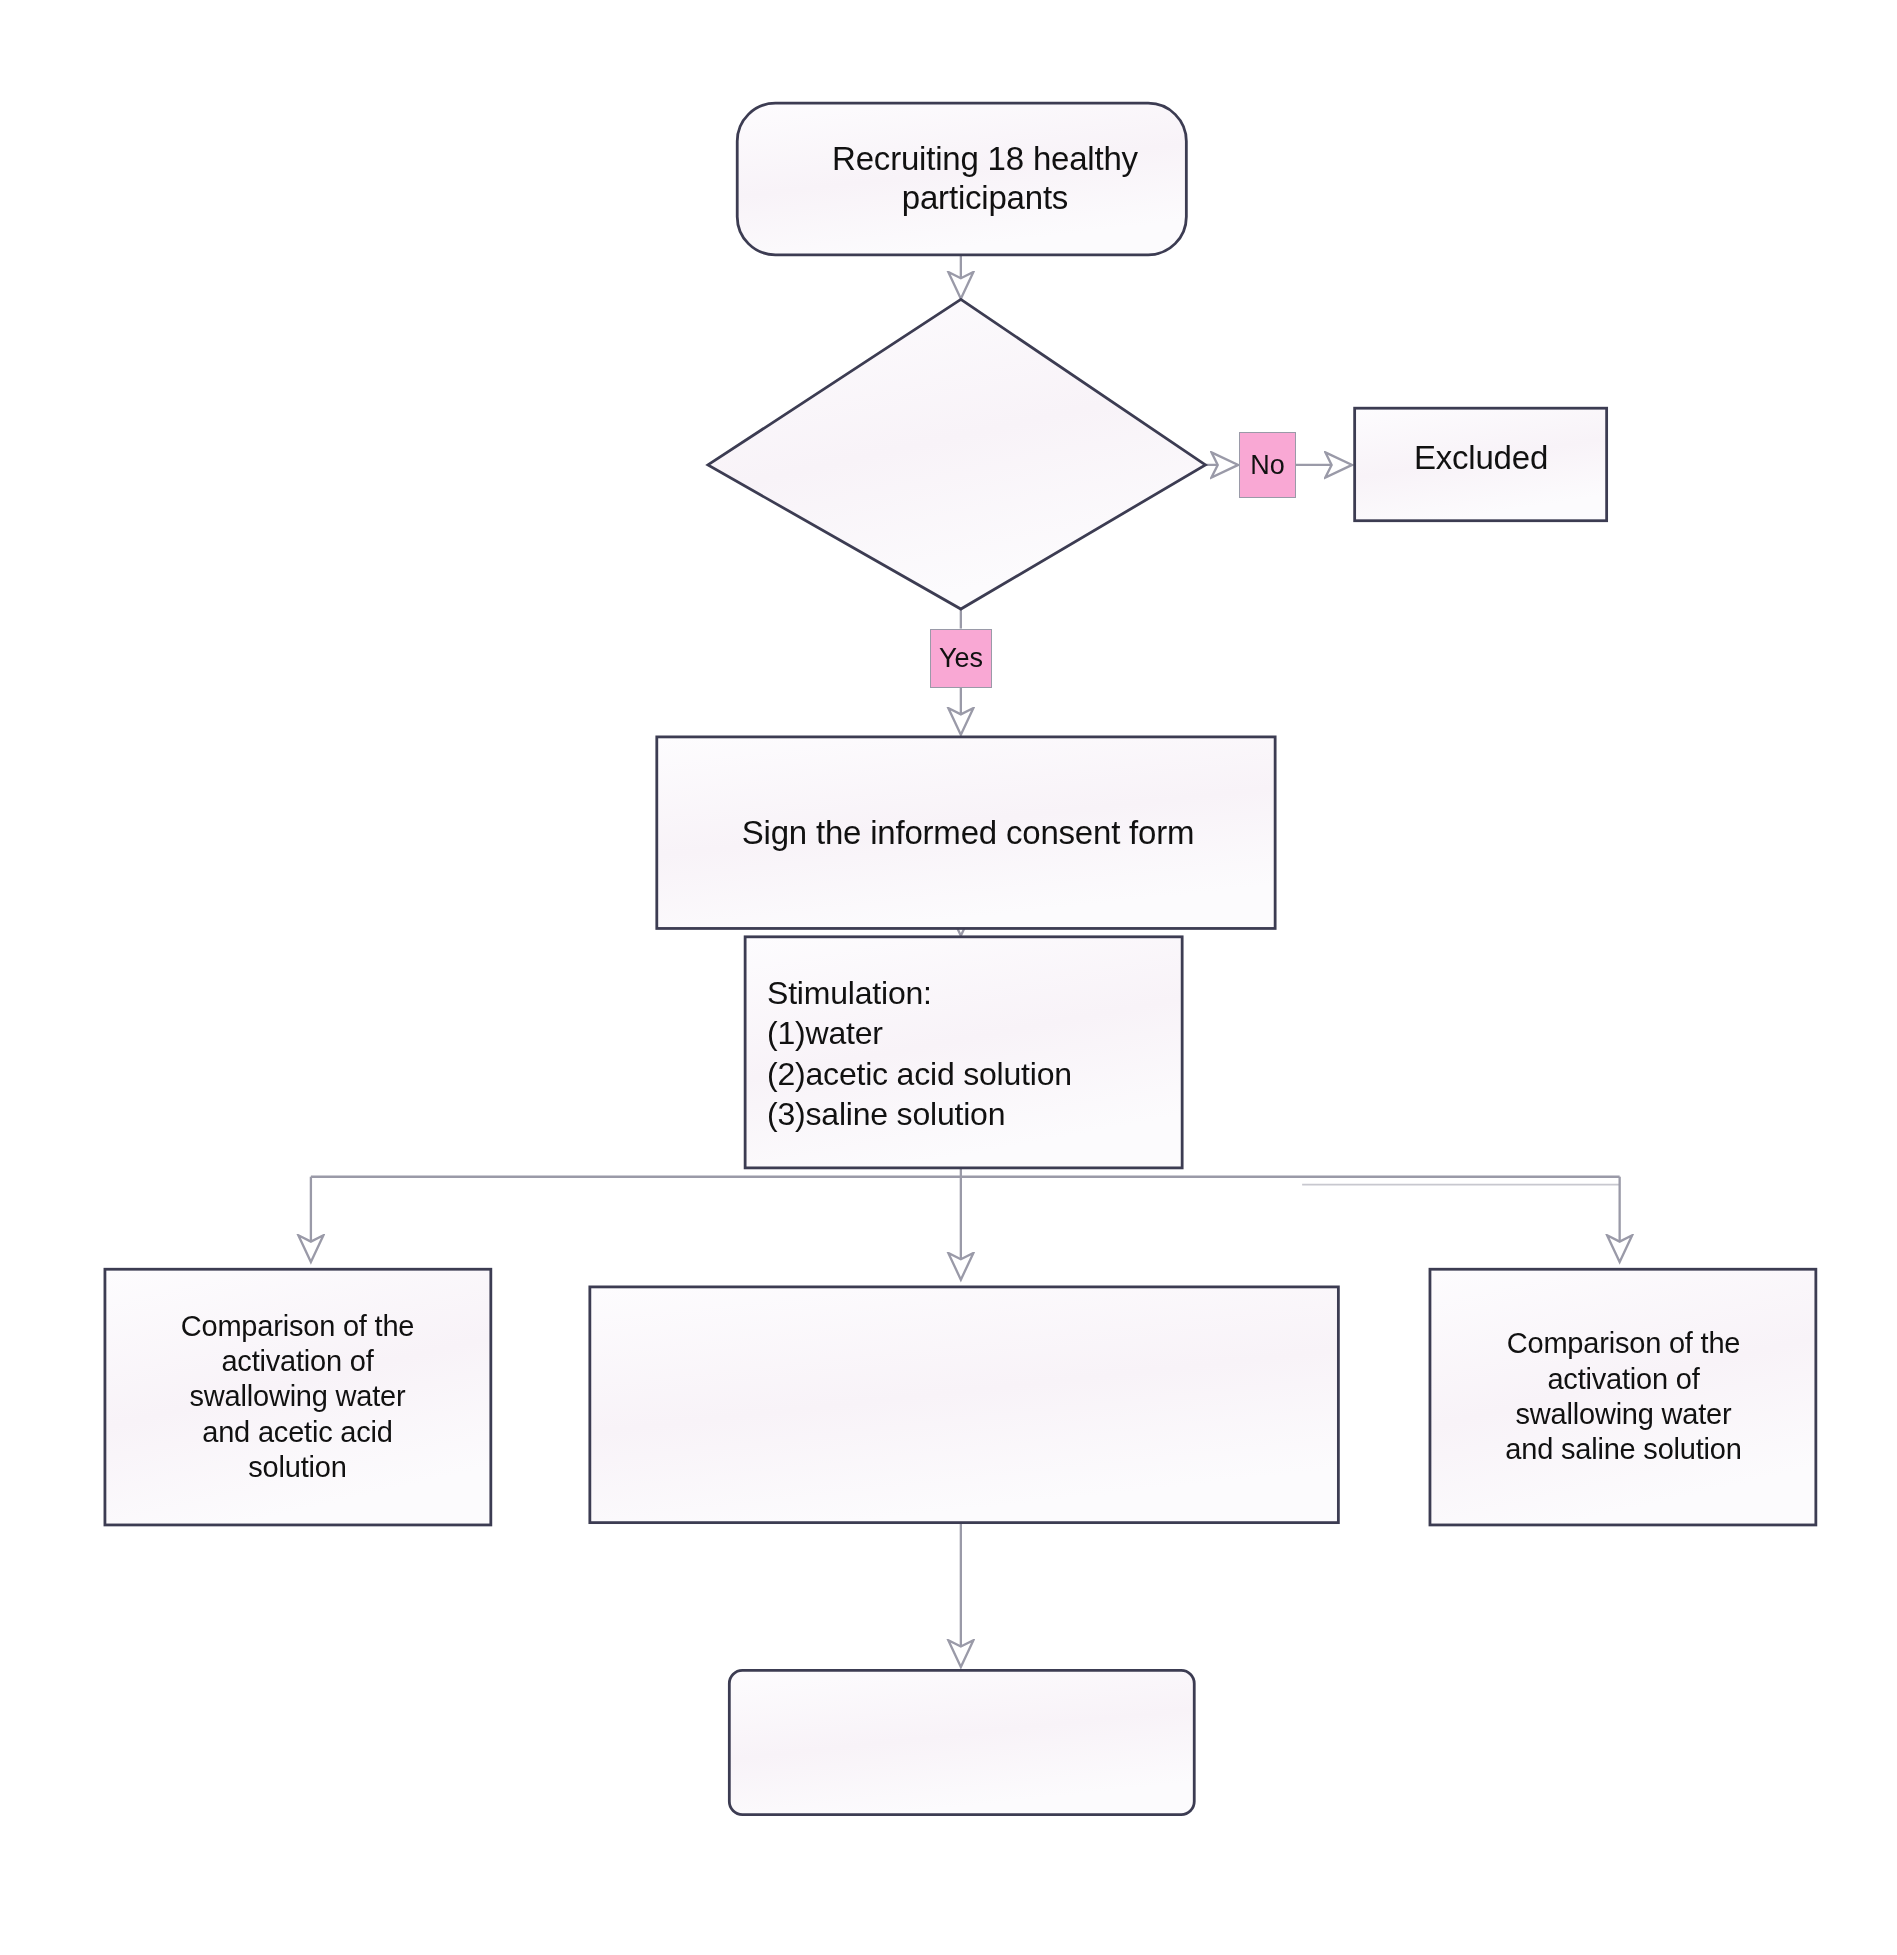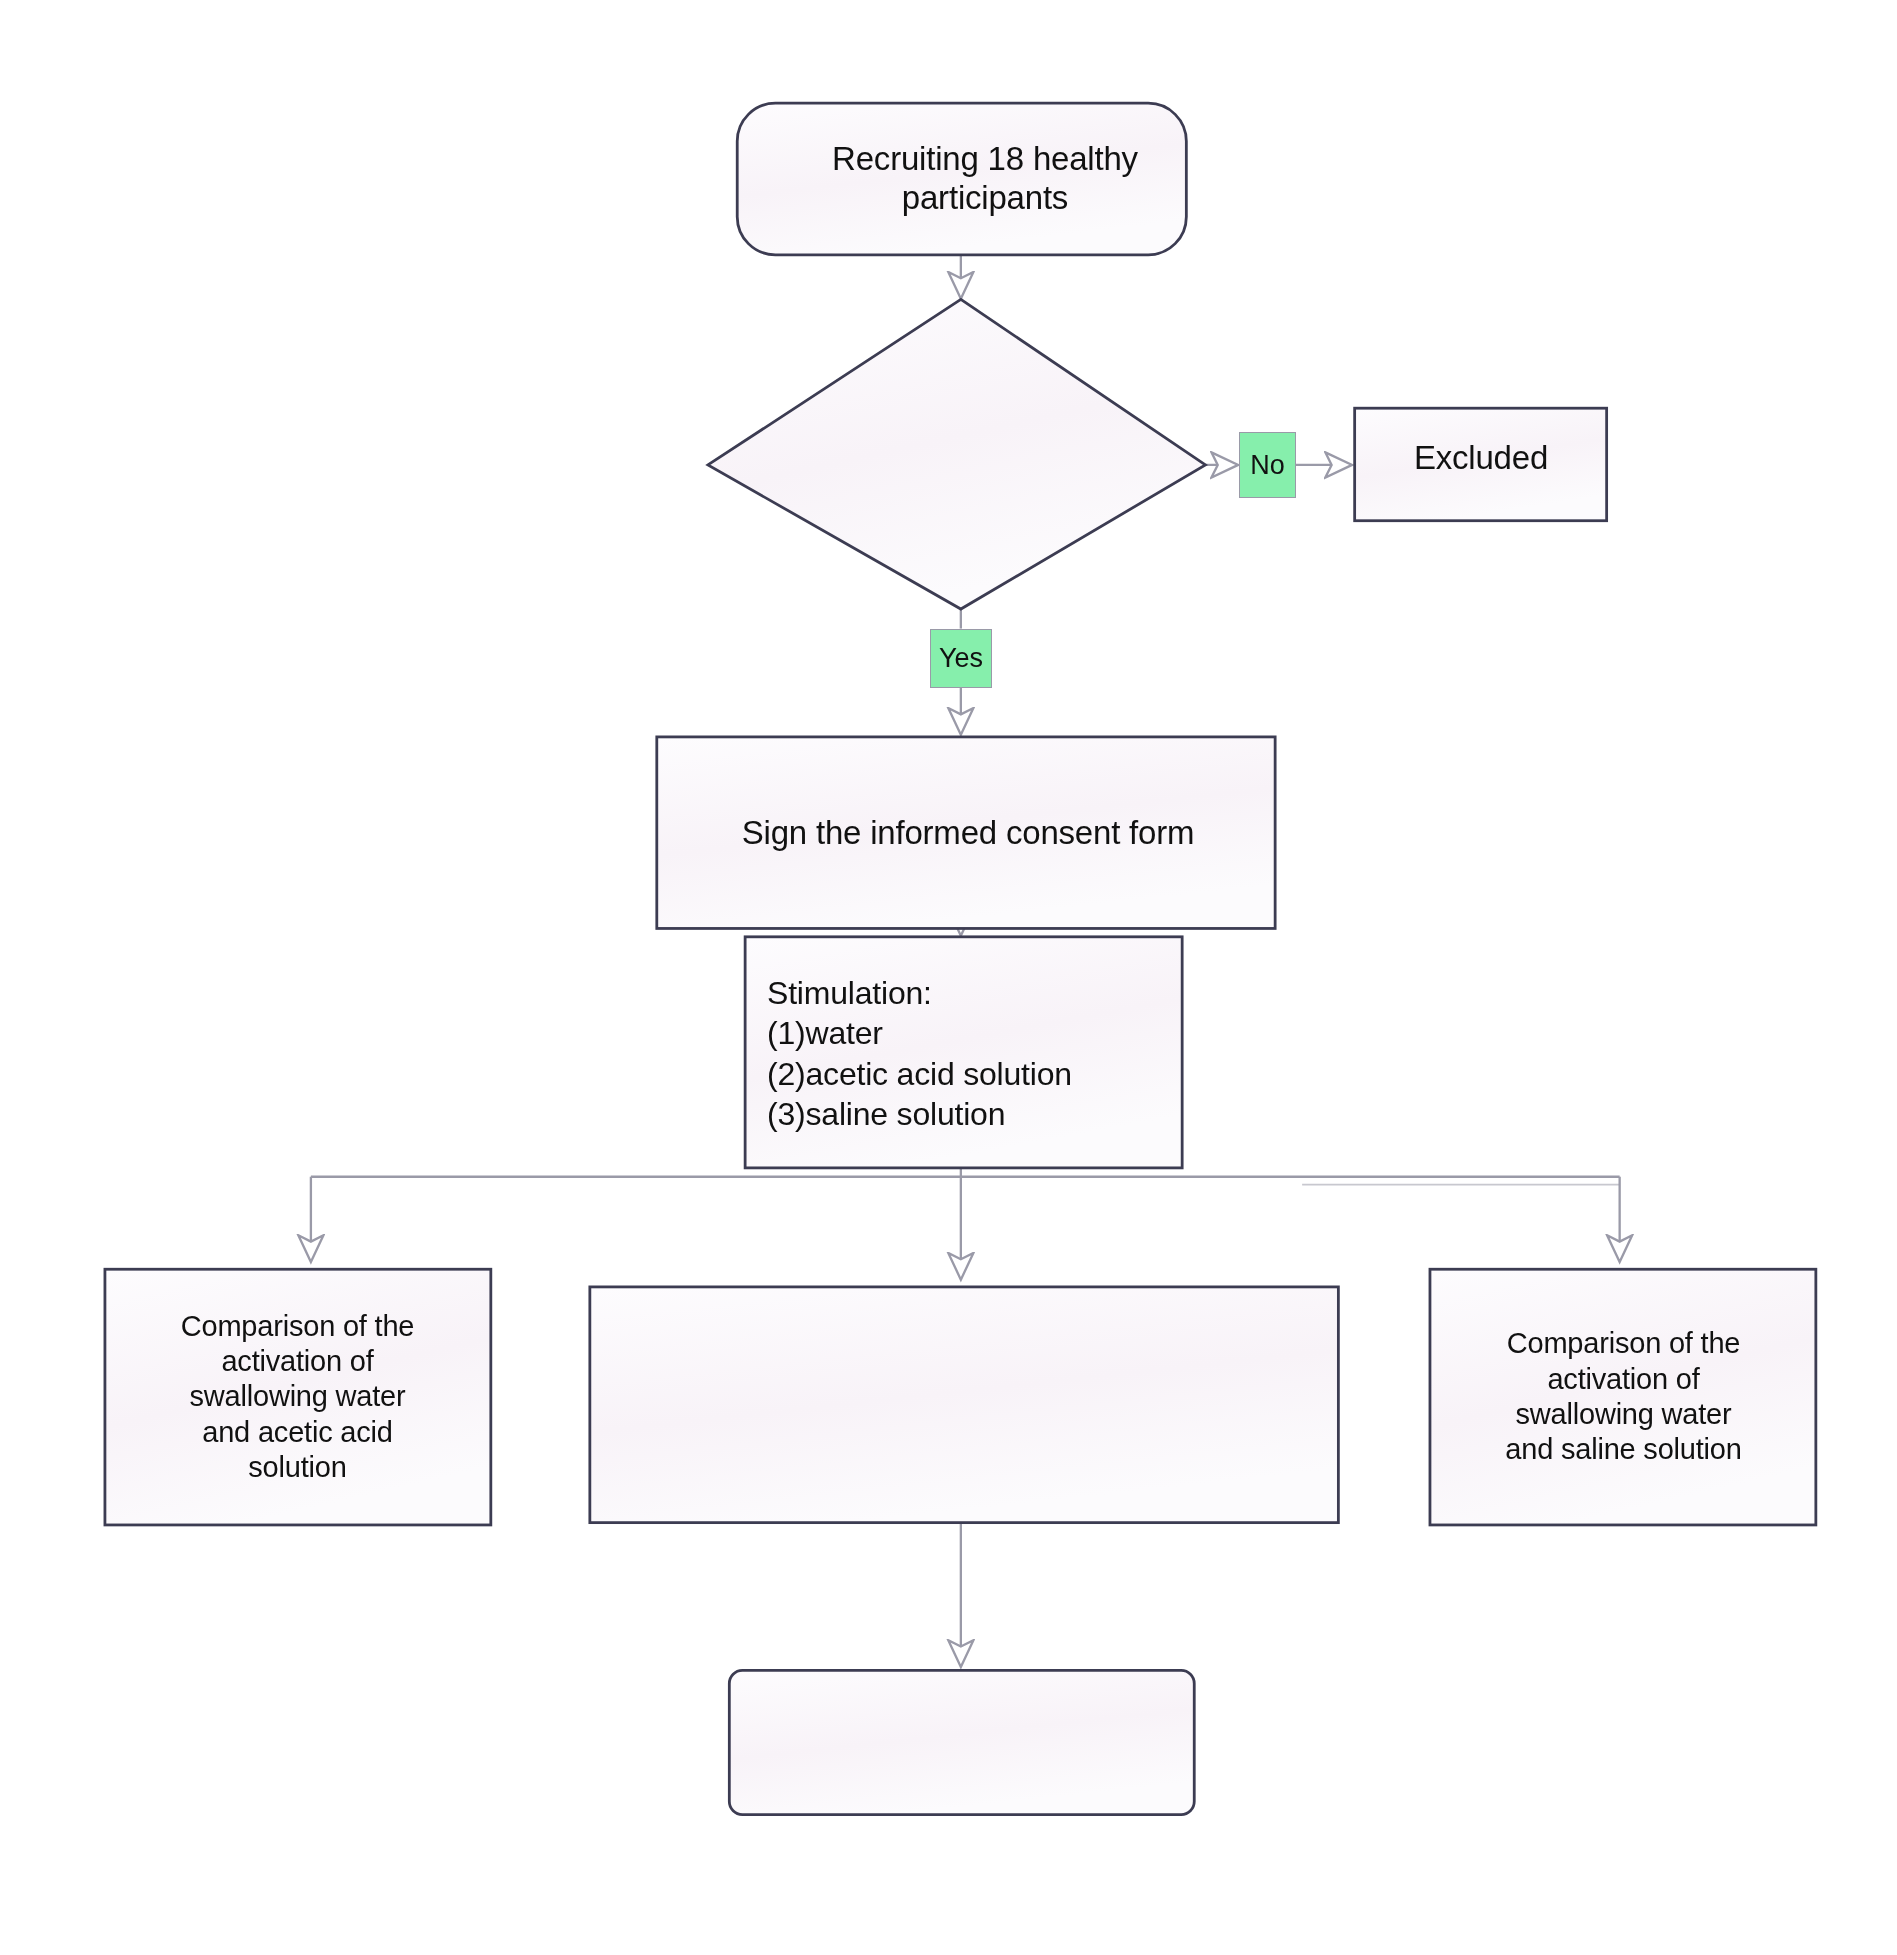--- a/index.html
+++ b/index.html
@@ -45,21 +45,21 @@
   .edge-label {
     position: absolute;
     display: flex;
     align-items: center;
     justify-content: center;
     text-align: center;
     color: #111111;
     font-family: "Liberation Sans", sans-serif;
     font-size: 27px;
     line-height: 1;
-    background: #86efac;
+    background: #f9a8d4;
     border: 0.9px solid #9a9aa8;
     box-sizing: border-box;
   }
 </style>
 </head>
 <body>
 
 <div id="flow-root">
 
   <svg class="flow-svg" viewBox="0 0 4081 4205" xmlns="http://www.w3.org/2000/svg">

